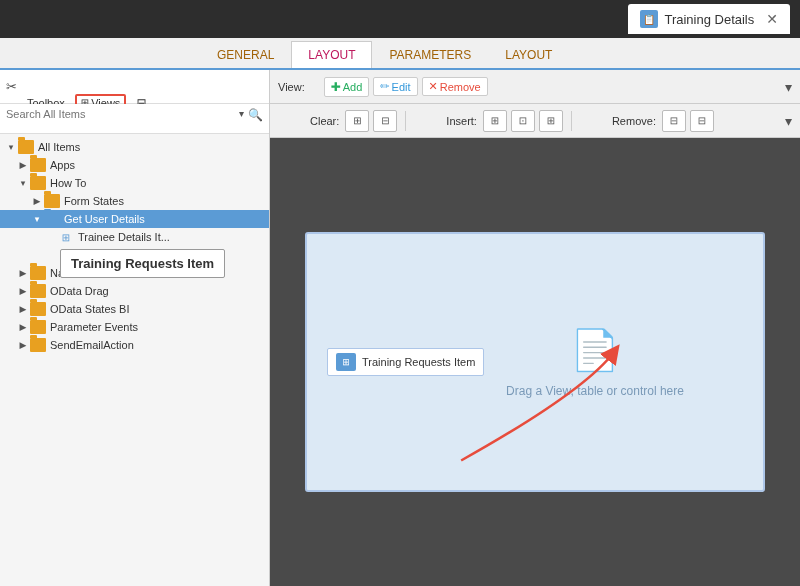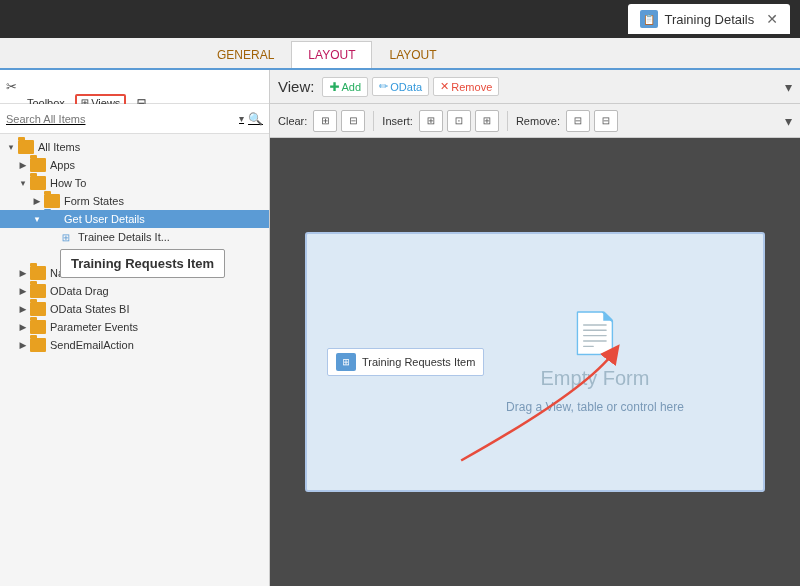--- a/index.html
+++ b/index.html
@@ -89,26 +89,25 @@
       padding: 2px 5px; font-size: 11px; color: #333;
       cursor: pointer; border: 1px solid transparent;
       border-radius: 2px;
       margin-top: 32px;
     }
     .toolbar-btn.highlighted { border: 2px solid #e74c3c; }
 
     
     .search-row {
       display: flex;
-      align-items: center;
+      align-items: flex-start;
       padding: 4px 6px;
       background: #fff;
       border-bottom: 1px solid #ddd;
       height: 30px;
-      text-decoration: underline;
     }
     .search-input {
       flex: 1;
       border: none; outline: none;
       font-size: 11px;
       color: #999;
       background: transparent;
     }
 
     
@@ -182,21 +181,21 @@
     
     .view-toolbar {
       background: #f0f0f0;
       height: 34px;
       display: flex;
       align-items: center;
       padding: 0 8px;
       gap: 4px;
       border-bottom: 1px solid #ccc;
     }
-    .vt-label { font-size: 15px; color: #333; margin-right: 4px; }
+    .vt-label { font-size: 11px; color: #333; margin-right: 15px; }
     .vt-btn {
       display: flex; align-items: center; gap: 2px;
       padding: 2px 6px; font-size: 11px;
       cursor: pointer; border: 1px solid #ccc;
       border-radius: 2px; background: #fff;
     }
     .vt-btn.add { color: #27ae60; }
     .vt-btn.edit { color: #3498db; }
     .vt-btn.remove { color: #e74c3c; }
     .vt-dropdown { margin-left: auto; font-size: 14px; color: #555; cursor: pointer; }
@@ -204,21 +203,21 @@
     
     .view-toolbar2 {
       background: #f0f0f0;
       height: 34px;
       display: flex;
       align-items: center;
       padding: 0 8px;
       gap: 4px;
       border-bottom: 1px solid #ccc;
     }
-    .vt2-label { font-size: 11px; color: #333; margin-right: 2px; }
+    .vt2-label { font-size: 11px; color: #333; margin-right: 2px; margin-left: 32px; }
     .vt2-icon-btn {
       width: 24px; height: 22px;
       display: flex; align-items: center; justify-content: center;
       border: 1px solid #bbb; border-radius: 2px;
       background: #fff; cursor: pointer; font-size: 10px; color: #555;
     }
     .vt2-separator { width: 1px; height: 20px; background: #ccc; margin: 0 4px; }
 
     
     .canvas-area {
@@ -307,20 +306,21 @@
   <div class="tab-title">
     <div class="tab-title-icon">📋</div>
     <span>Training Details</span>
     <span class="close-btn">✕</span>
   </div>
 </div>
 
 <div class="nav-tabs">
   <div class="nav-tab">GENERAL</div>
   <div class="nav-tab active">LAYOUT</div>
+  <div class="nav-tab">PARAMETERS</div>
   <div class="nav-tab">LAYOUT</div>
 </div>
 
 <div class="main-area">
 
   <div class="left-panel">
 
     <div class="toolbar-row">
       <span style="font-size:13px; color:#555;">✂</span>
       <div class="toolbar-btn">
@@ -425,21 +425,21 @@
   <div class="right-panel">
 
     <div class="view-toolbar">
       <span class="vt-label">View:</span>
       <div class="vt-btn add">
         <span style="font-size:12px; color:#27ae60;">✚</span>
         <span>Add</span>
       </div>
       <div class="vt-btn edit">
         <span style="font-size:11px;">✏</span>
-        <span>OData</span>
+        <span>Edit</span>
       </div>
       <div class="vt-btn remove">
         <span style="font-size:11px; color:#e74c3c;">✕</span>
         <span>Remove</span>
       </div>
       <span class="vt-dropdown">▾</span>
     </div>
 
     <div class="view-toolbar2">
       <span class="vt2-label">Clear:</span>
@@ -469,21 +469,20 @@
           <defs>
             <marker id="arrowhead" markerWidth="8" markerHeight="8" refX="4" refY="4" orient="auto">
               <path d="M0,0 L0,8 L8,4 Z" fill="#e74c3c"></path>
             </marker>
           </defs>
           <path d="M 155 230 Q 280 160 310 120" stroke="#e74c3c" stroke-width="2.5" fill="none" marker-end="url(#arrowhead)"></path>
         </svg>
 
         <div style="display:flex; flex-direction:column; align-items:center; justify-content:center; flex:1; margin-left:120px;">
           <div class="empty-form-icon">📄</div>
-          <div class="empty-form-title">Empty Form</div>
           <div class="empty-form-hint">Drag a View, table or control here</div>
         </div>
 
       </div>
     </div>
 
   </div>
 </div>
 
 </body></html>

